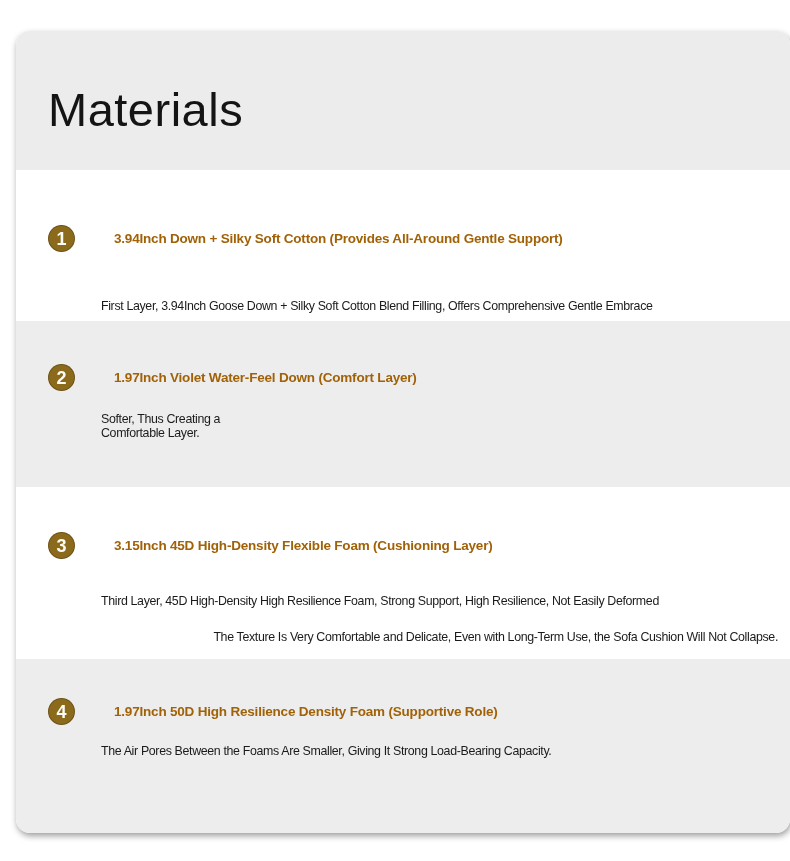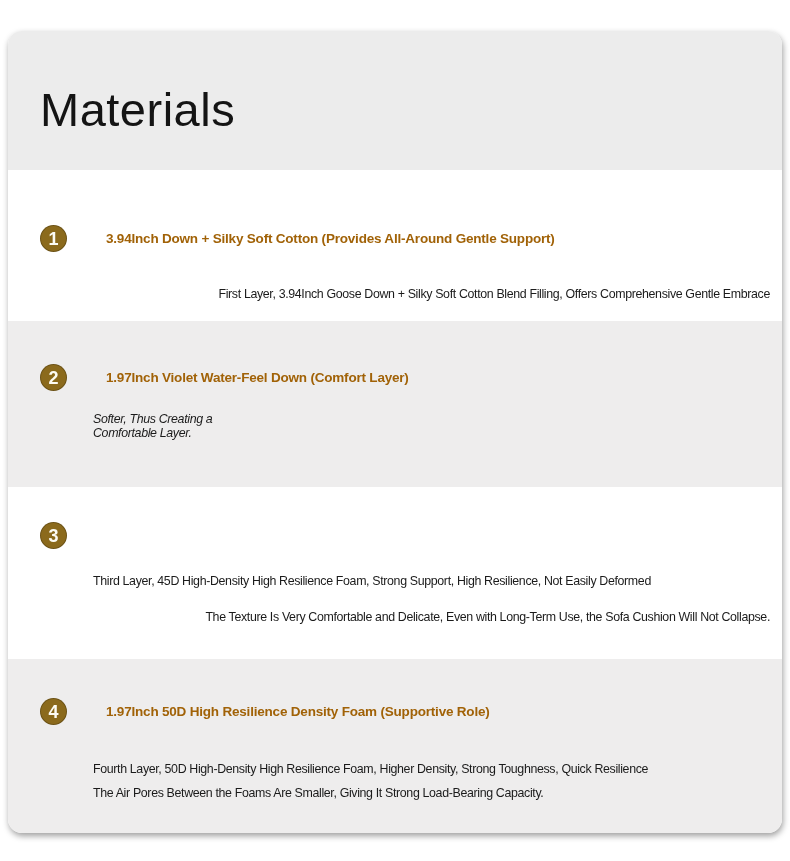--- a/index.html
+++ b/index.html
@@ -9,21 +9,21 @@
     font-family: "Liberation Sans", sans-serif;
     color: #1b1b1b;
   }
   body {
     width: 790px;
     height: 861px;
     position: relative;
   }
   .card {
     position: absolute;
-    left: 8px;
+    left: 16px;
     top: 31px;
     width: 774px;
     height: 802px;
     background: #ffffff;
     border-radius: 14px;
     overflow: hidden;
     box-shadow: 1px 3px 6px rgba(0,0,0,0.38);
   }
   .card-header {
     height: 139px;
@@ -78,24 +78,24 @@
   .body {
     margin: 0 0 0 53px;
     font-size: 12.4px;
     line-height: 16px;
     letter-spacing: -0.35px;
     white-space: pre-line;
     color: #1b1b1b;
   }
   
   .s1 { height: 151px; padding-top: 45px; }
-  .s1 .b1 { margin-top: 24px; text-align: right; }
+  .s1 .b1 { margin-top: 36px; }
   .s2 { height: 166px; padding-top: 33px; }
   .s2 .b1 { margin-top: 25px; }
-  .s2 .b2 { margin-top: 12px; line-height: 13.5px; font-style: italic; }
+  .s2 .b2 { margin-top: 12px; line-height: 13.5px; }
   .s3 { height: 172px; padding-top: 35px; }
   .s3 .b1 { margin-top: 24px; }
   .s3 .b2 { margin-top: 20px; text-align: right; }
   .s4 { height: 174px; padding-top: 29px; }
   .s4 .b1 { margin-top: 26px; }
   .s4 .b2 { margin-top: 8px; }
 </style>
 </head>
 <body>
 
@@ -118,27 +118,27 @@
       <div class="num">2</div>
       <h2 class="heading">1.97Inch Violet Water-Feel Down (Comfort Layer)</h2>
     </div>
     <p class="body b2">Softer, Thus Creating a
 Comfortable Layer.</p>
   </section>
 
   <section class="sec s3">
     <div class="headrow">
       <div class="num">3</div>
+      <h2 class="heading">3.15Inch 45D High-Density Flexible Foam (Cushioning Layer)</h2>
     </div>
     <p class="body b1">Third Layer, 45D High-Density High Resilience Foam, Strong Support, High Resilience, Not Easily Deformed</p>
     <p class="body b2">The Texture Is Very Comfortable and Delicate, Even with Long-Term Use, the Sofa Cushion Will Not Collapse.</p>
   </section>
 
   <section class="sec s4 alt">
     <div class="headrow">
       <div class="num">4</div>
       <h2 class="heading">1.97Inch 50D High Resilience Density Foam (Supportive Role)</h2>
     </div>
-    <p class="body b1">Fourth Layer, 50D High-Density High Resilience Foam, Higher Density, Strong Toughness, Quick Resilience</p>
     <p class="body b2">The Air Pores Between the Foams Are Smaller, Giving It Strong Load-Bearing Capacity.</p>
   </section>
 
 </div>
 
 </body></html>

